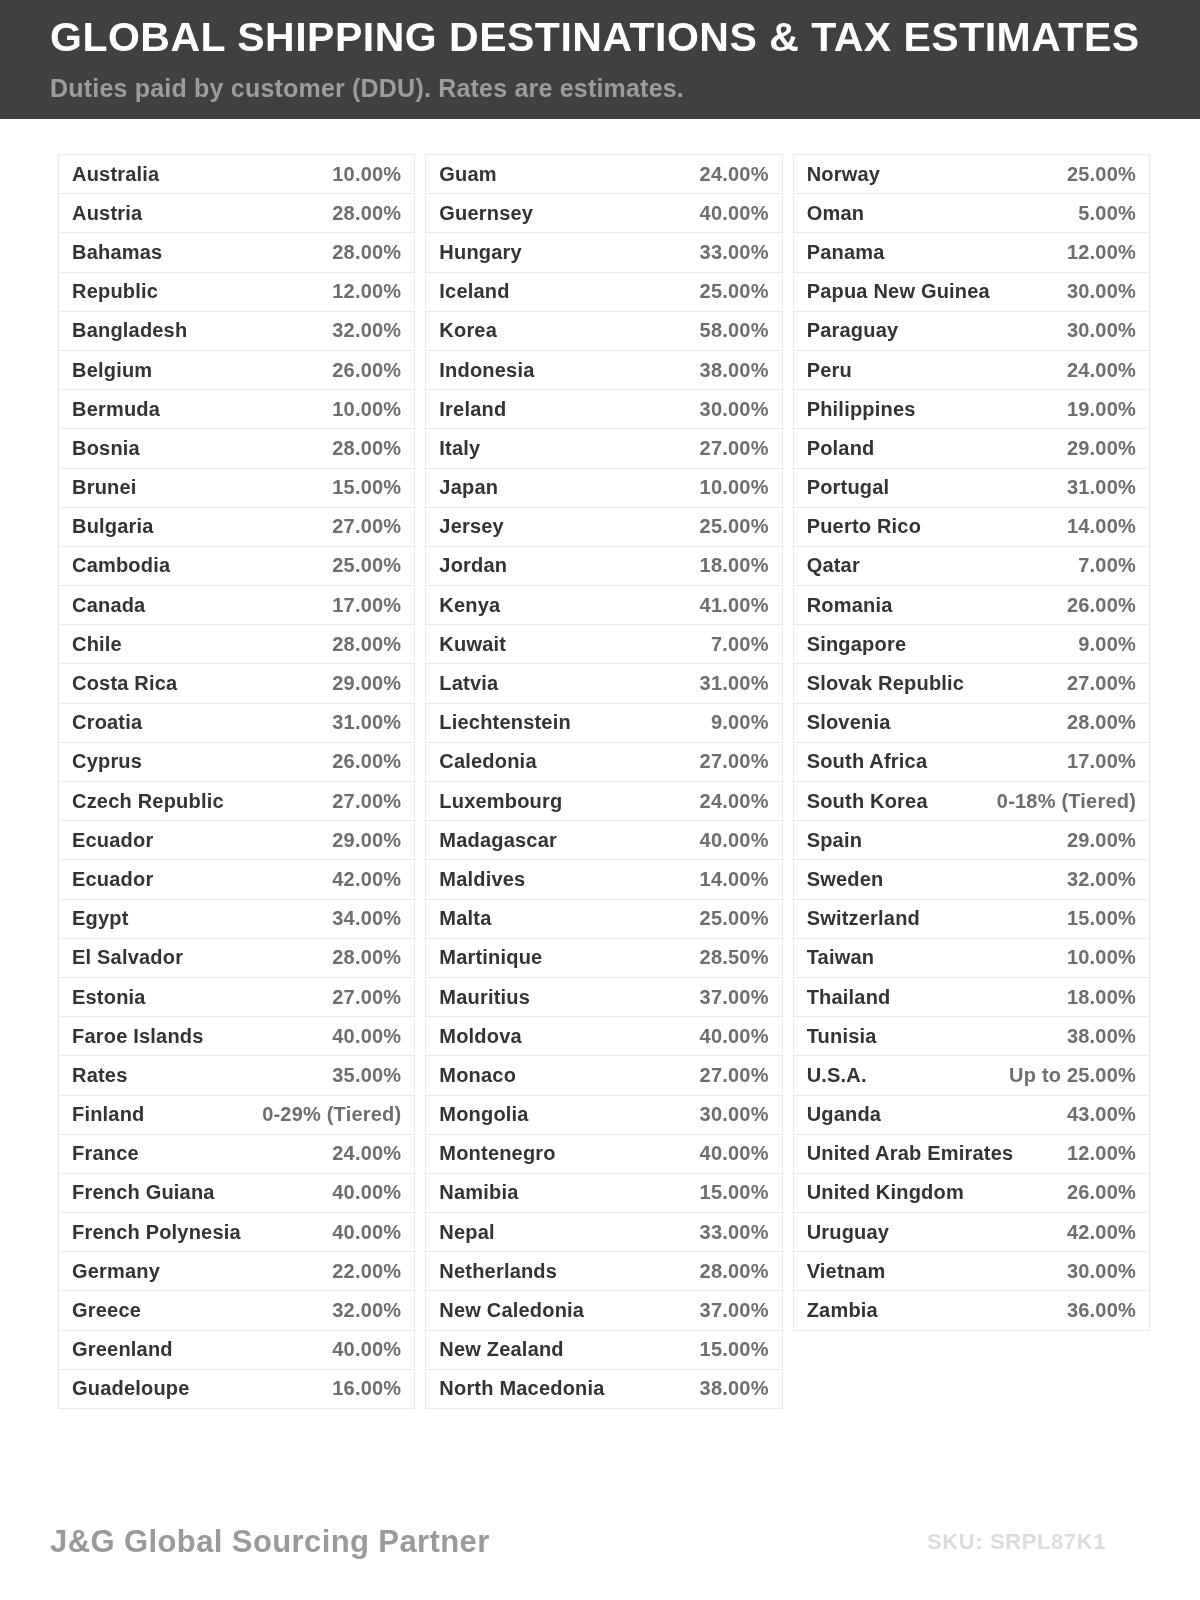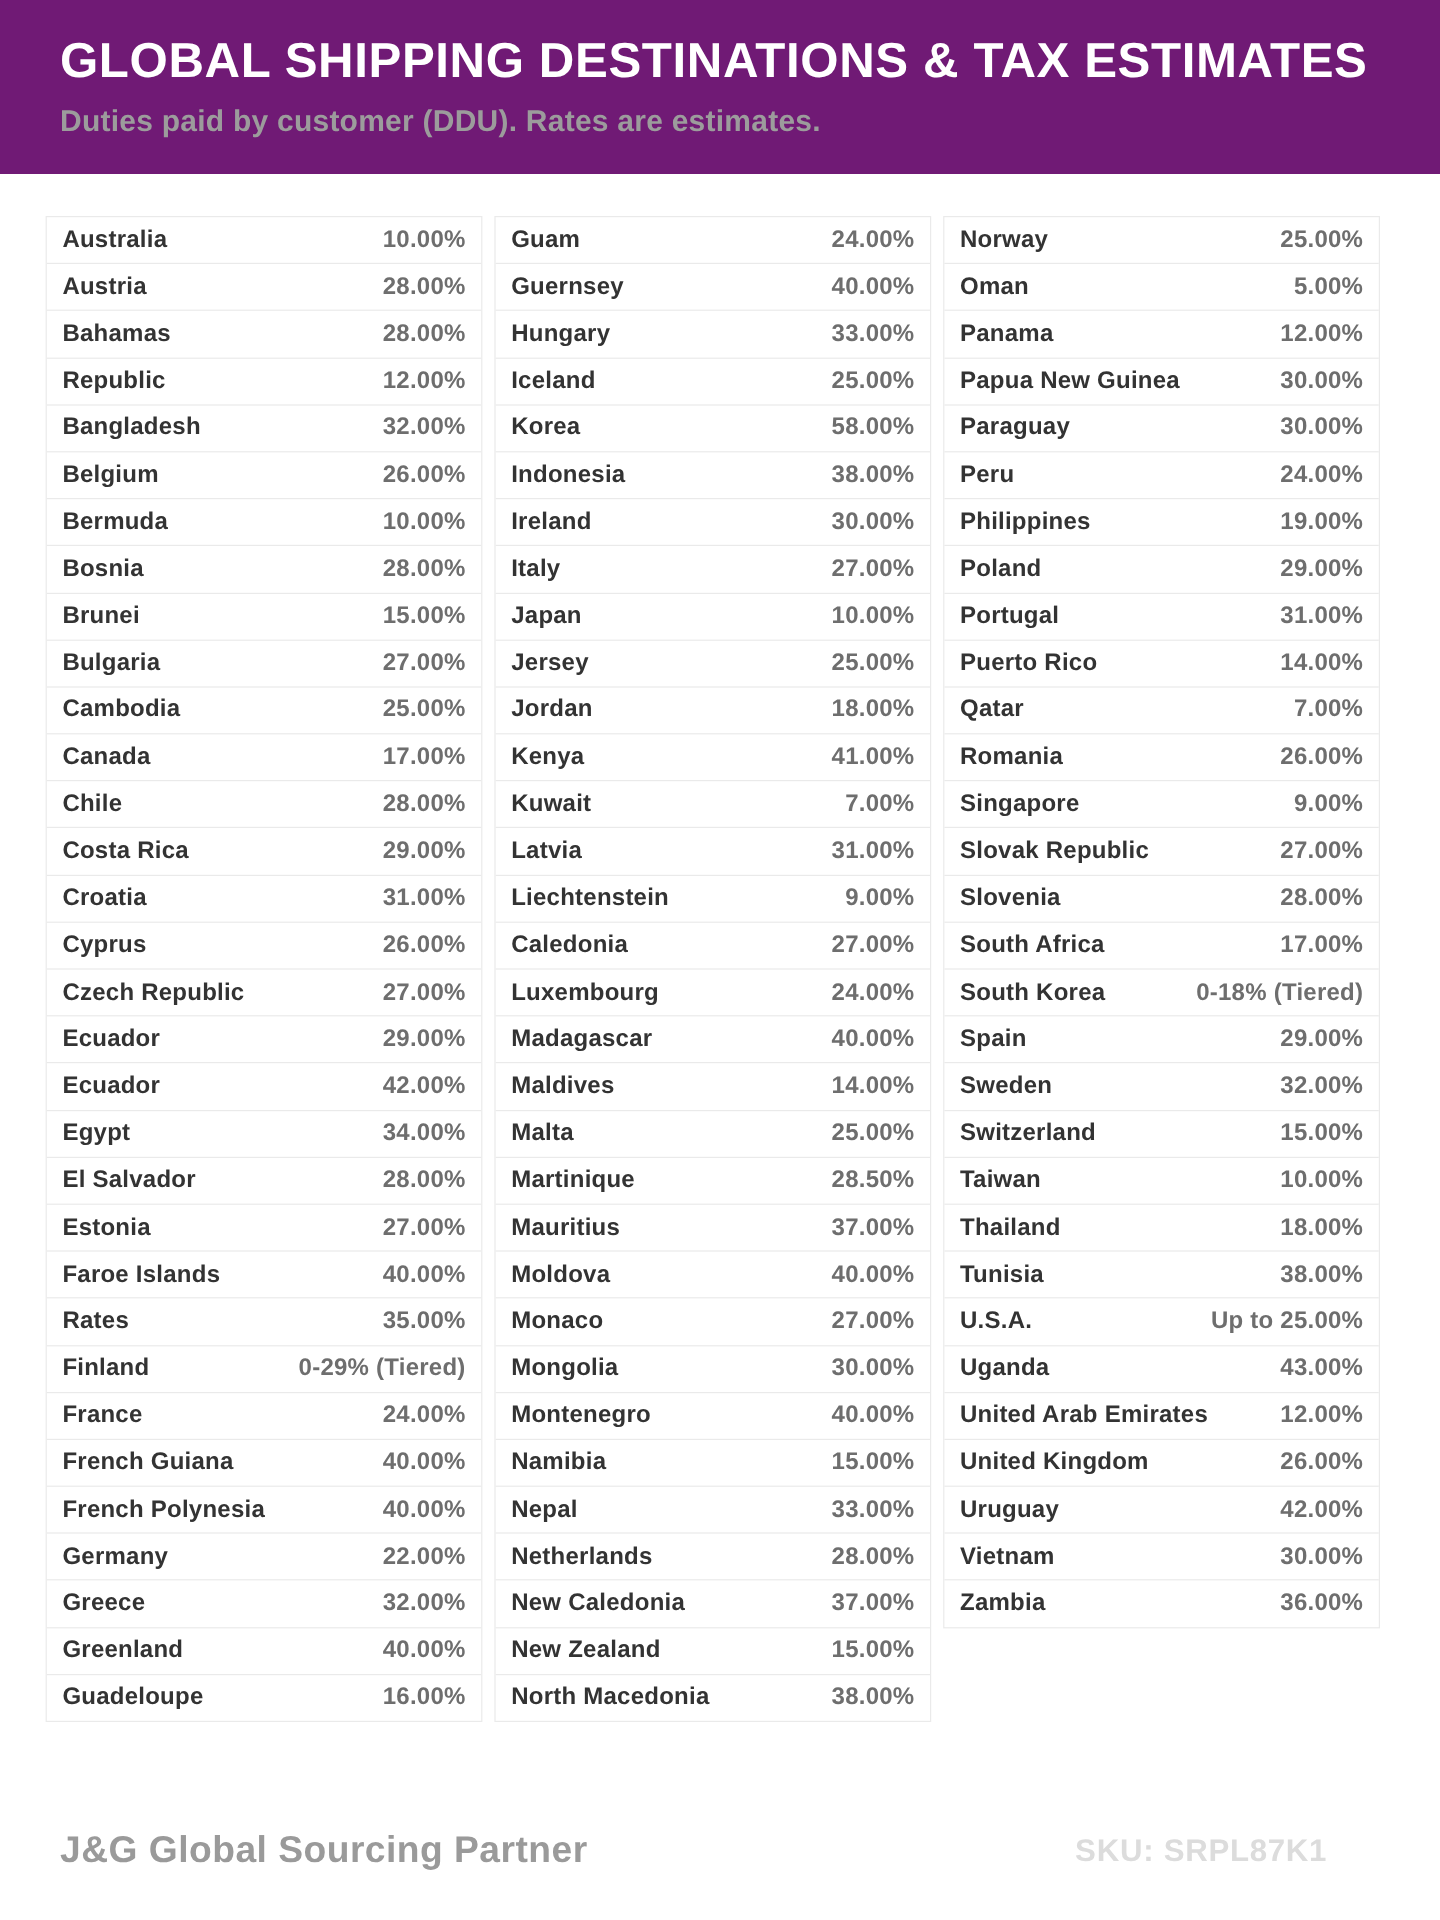--- a/index.html
+++ b/index.html
@@ -2,36 +2,36 @@
 <html><head>
 <meta charset="utf-8">
 <style>
   html,body{margin:0;padding:0;}
   body{
     width:1200px;height:1600px;position:relative;overflow:hidden;
     background:#ffffff;font-family:"Liberation Sans",sans-serif;
     -webkit-font-smoothing:antialiased;
   }
   .header{
-    background:#701a75;height:145px;
+    background:#404040;height:119px;
     padding:0 50px;box-sizing:border-box;
     display:flex;flex-direction:column;justify-content:center;
   }
   .title{
     color:#ffffff;font-size:41px;font-weight:800;
     letter-spacing:0.5px;line-height:1.05;
   }
   .subtitle{
     color:#9c9c9c;font-size:25px;font-weight:700;
     margin-top:15px;letter-spacing:0.2px;
   }
   .table{
     display:grid;grid-template-columns:repeat(3,1fr);
     column-gap:10px;align-items:start;
-    margin:35px 50px 0 38px;
+    margin:35px 50px 0 58px;
   }
   .column{
     border:1px solid #eaeaea;background:#ffffff;
   }
   .row{
     height:38.2px;border-bottom:1px solid #eaeaea;
     display:flex;justify-content:space-between;align-items:center;
     padding:0 13px;box-sizing:content-box;
   }
   .row:last-child{border-bottom:none;}
@@ -44,21 +44,21 @@
     letter-spacing:0.2px;white-space:nowrap;text-align:right;
   }
   .footer{
     position:absolute;left:50px;right:94px;top:1524px;
     display:flex;justify-content:space-between;align-items:center;
   }
   .brand{
     font-size:31px;font-weight:800;color:#9a9a9a;letter-spacing:0.4px;
   }
   .sku{
-    font-size:26px;font-weight:700;color:#dcdcdc;letter-spacing:0.6px;
+    font-size:22px;font-weight:700;color:#dcdcdc;letter-spacing:0.6px;
   }
 </style>
 </head>
 <body>
 
 <div class="header">
   <div class="title">GLOBAL SHIPPING DESTINATIONS &amp; TAX ESTIMATES</div>
   <div class="subtitle">Duties paid by customer (DDU). Rates are estimates.</div>
 </div>
 

